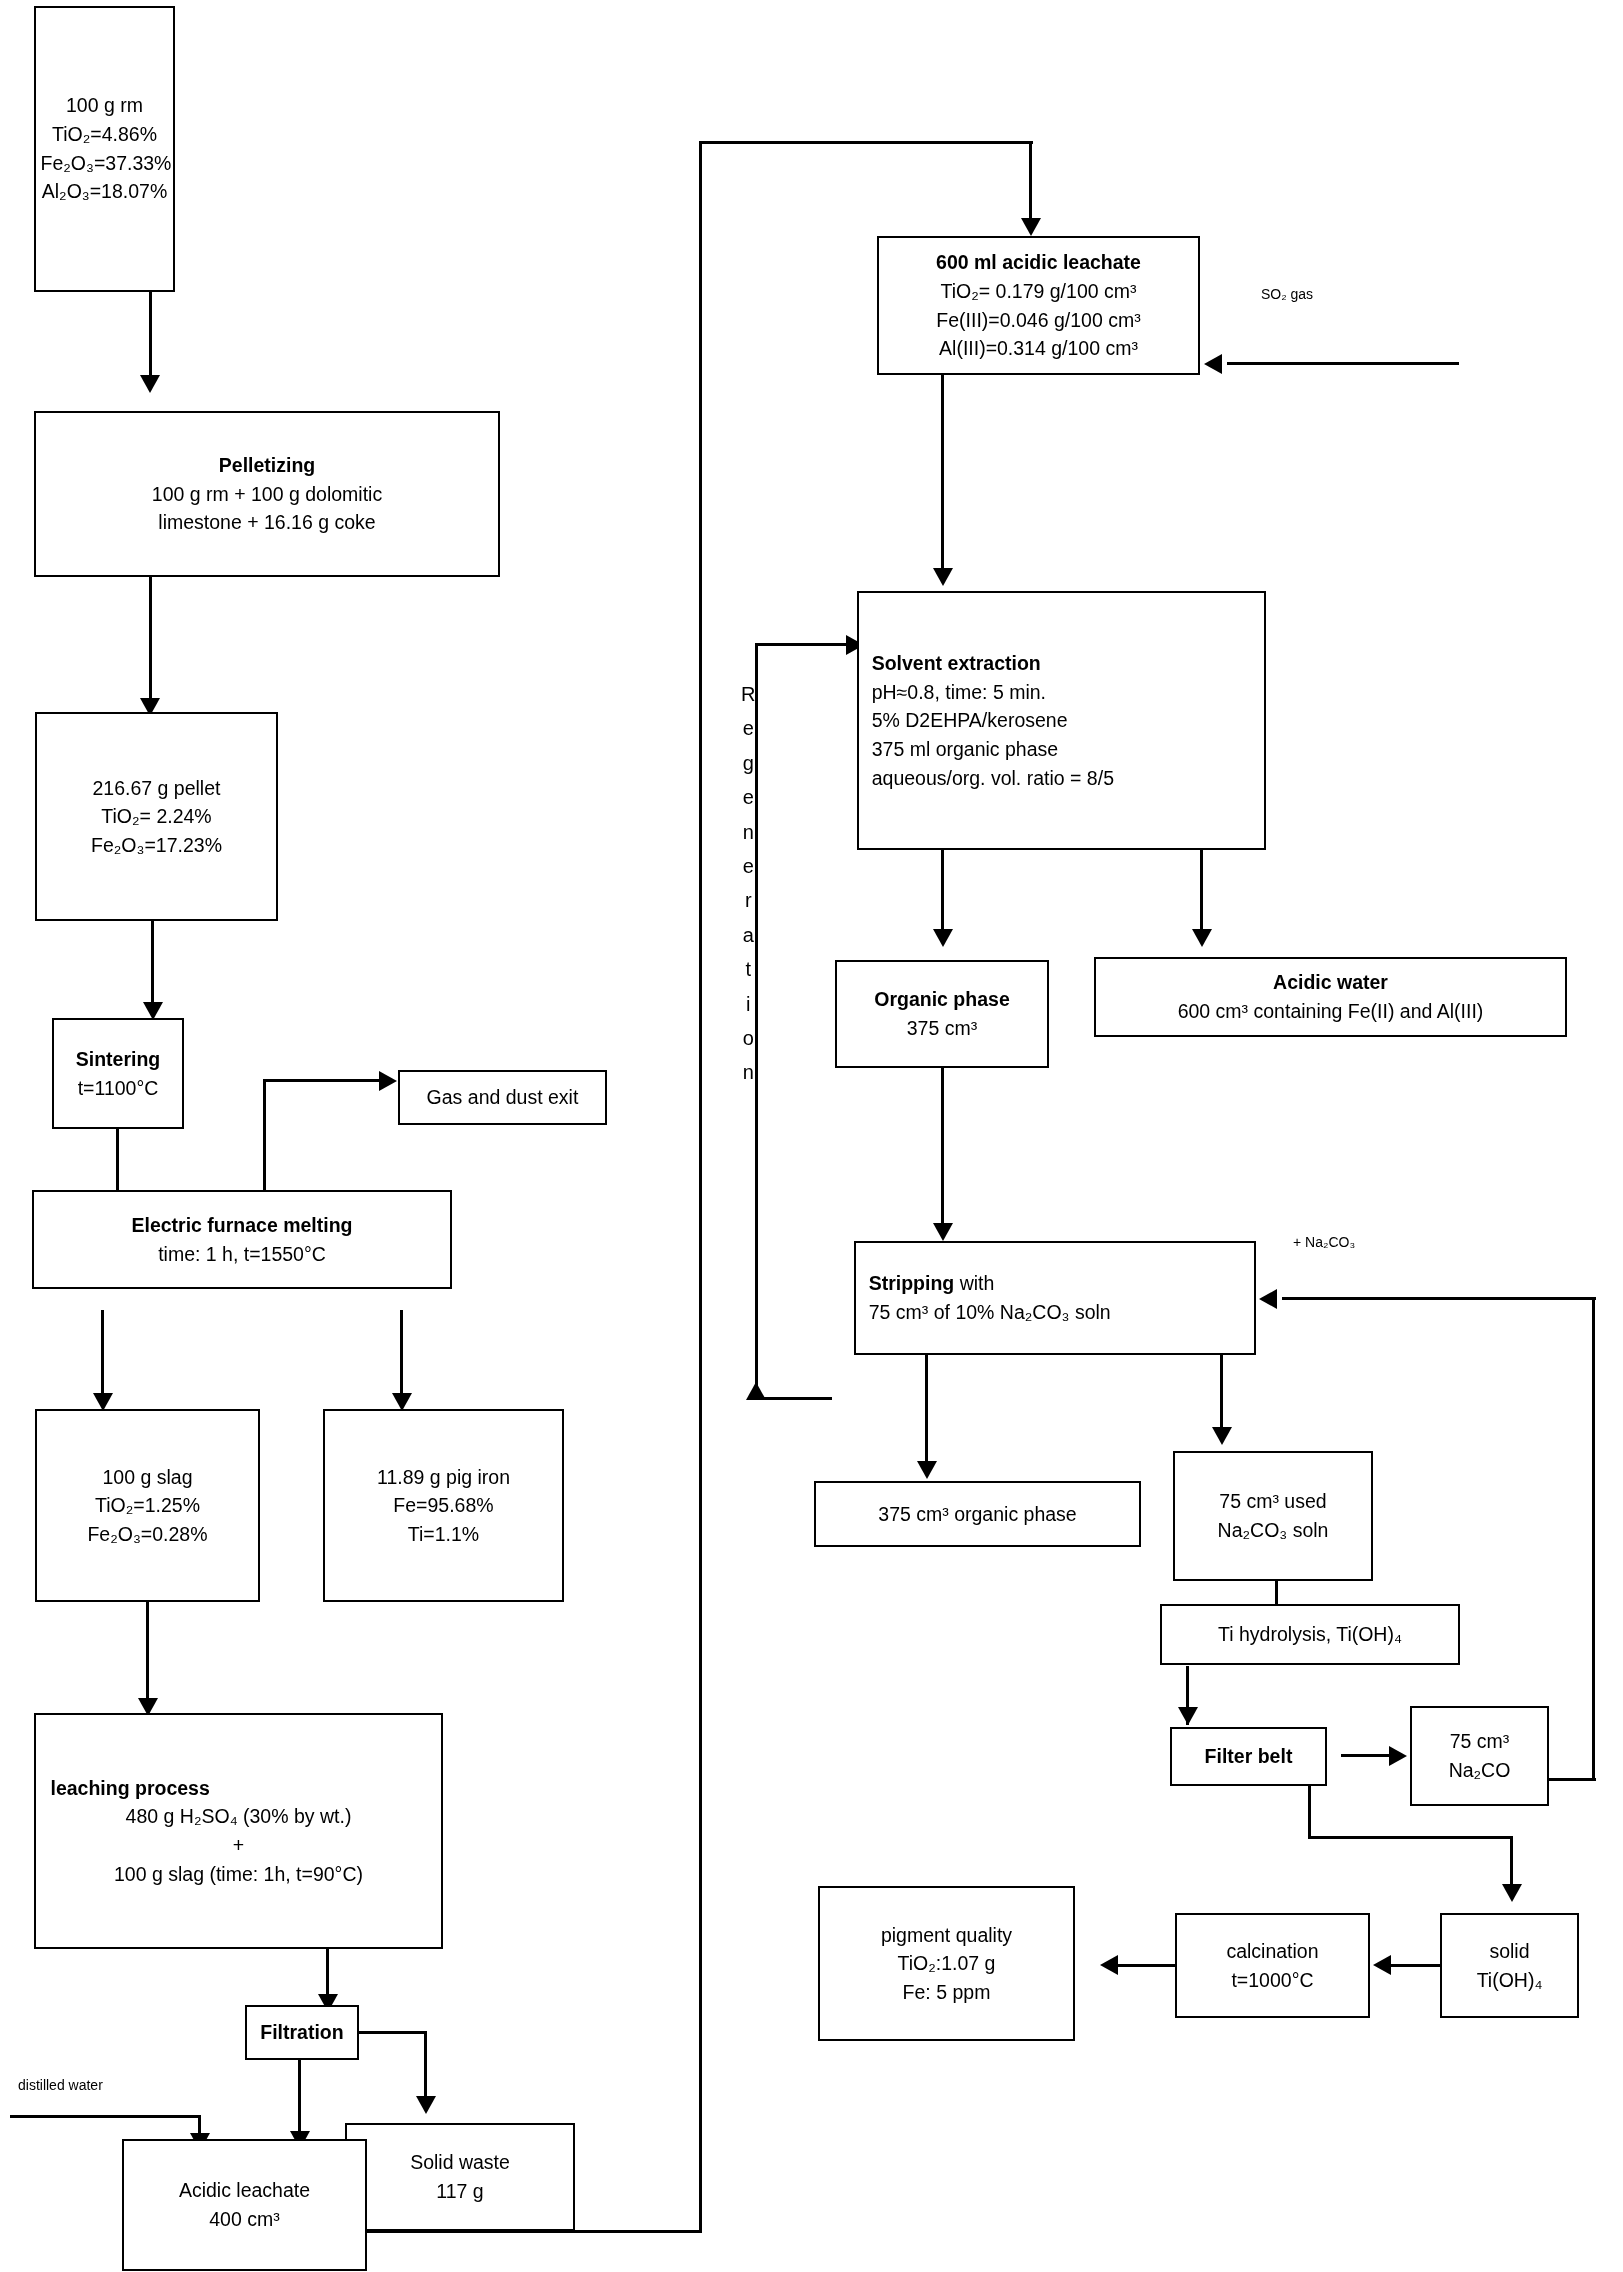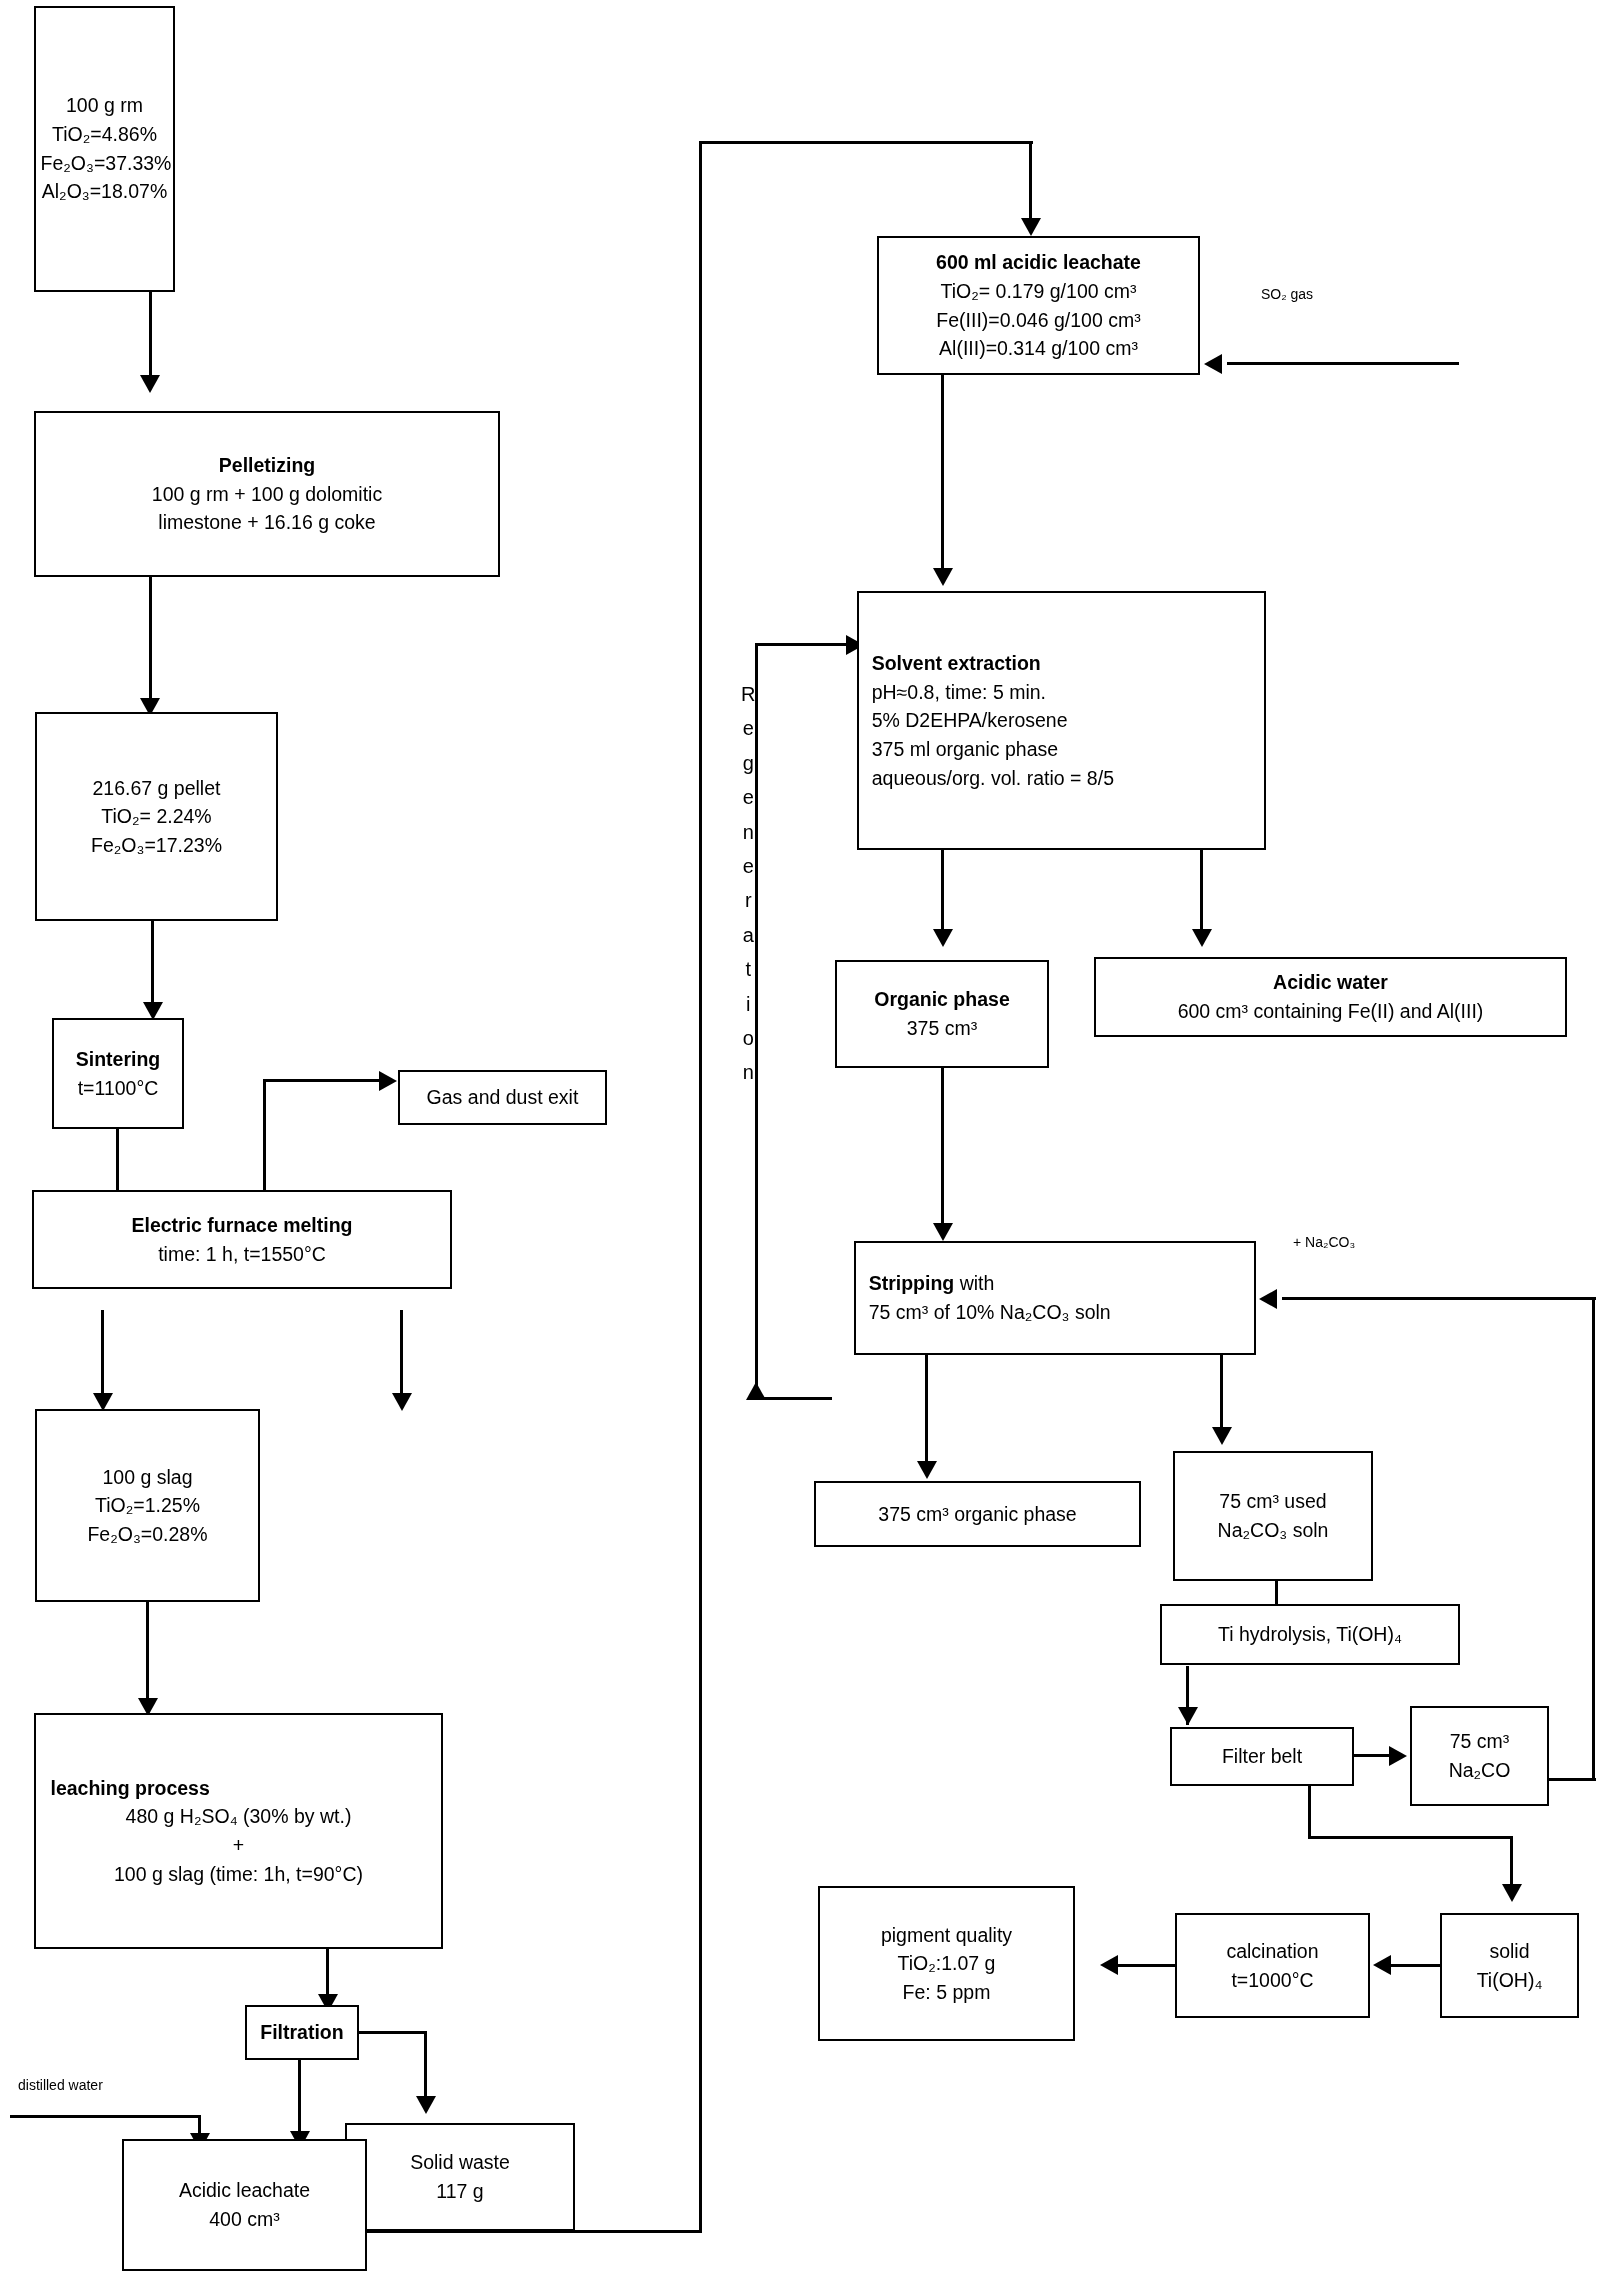--- a/index.html
+++ b/index.html
@@ -100,20 +100,25 @@
 
   <div class="vl" style="left:400px;top:1310px;height:91px;"></div>
   <div class="arw down" style="left:392px;top:1393px;"></div>
 
   <div class="box" style="left:35px;top:1409px;width:225px;height:193px;">
     <span class="ln">100 g slag</span>
     <span class="ln">TiO₂=1.25%</span>
     <span class="ln">Fe₂O₃=0.28%</span>
   </div>
 
+  <div class="box" style="left:323px;top:1409px;width:241px;height:193px;">
+    <span class="ln">11.89 g pig iron</span>
+    <span class="ln">Fe=95.68%</span>
+    <span class="ln">Ti=1.1%</span>
+  </div>
 
   <div class="vl" style="left:146px;top:1602px;height:102px;"></div>
   <div class="arw down" style="left:138px;top:1698px;"></div>
 
   <div class="box" style="left:34px;top:1713px;width:409px;height:236px;">
     <span class="ln bold" style="text-align:left;padding-left:14.5px;">leaching process</span>
     <span class="ln">480 g H₂SO₄ (30% by wt.)</span>
     <span class="ln">+</span>
     <span class="ln">100 g slag (time: 1h, t=90°C)</span>
   </div>
@@ -238,21 +243,21 @@
   </div>
   <div class="vl" style="left:1275px;top:1580px;height:52px;"></div>
   <div class="arw down" style="left:1267px;top:1620px;"></div>
 
   <div class="box" style="left:1160px;top:1604px;width:300px;height:61px;">
     <span class="ln">Ti hydrolysis, Ti(OH)₄</span>
   </div>
   <div class="vl" style="left:1186px;top:1666px;height:59px;"></div>
   <div class="arw down" style="left:1178px;top:1707px;"></div>
 
-  <div class="box" style="left:1170px;top:1727px;width:184px;height:59px;">
+  <div class="box" style="left:1170px;top:1727px;width:157px;height:59px;font-weight:bold;">
     <span class="ln">Filter belt</span>
   </div>
   <div class="hl" style="left:1341px;top:1754px;width:55px;"></div>
   <div class="arw right" style="left:1389px;top:1746px;"></div>
 
   <div class="box" style="left:1410px;top:1706px;width:139px;height:100px;">
     <span class="ln">75 cm³</span>
     <span class="ln">Na₂CO</span>
   </div>
 

